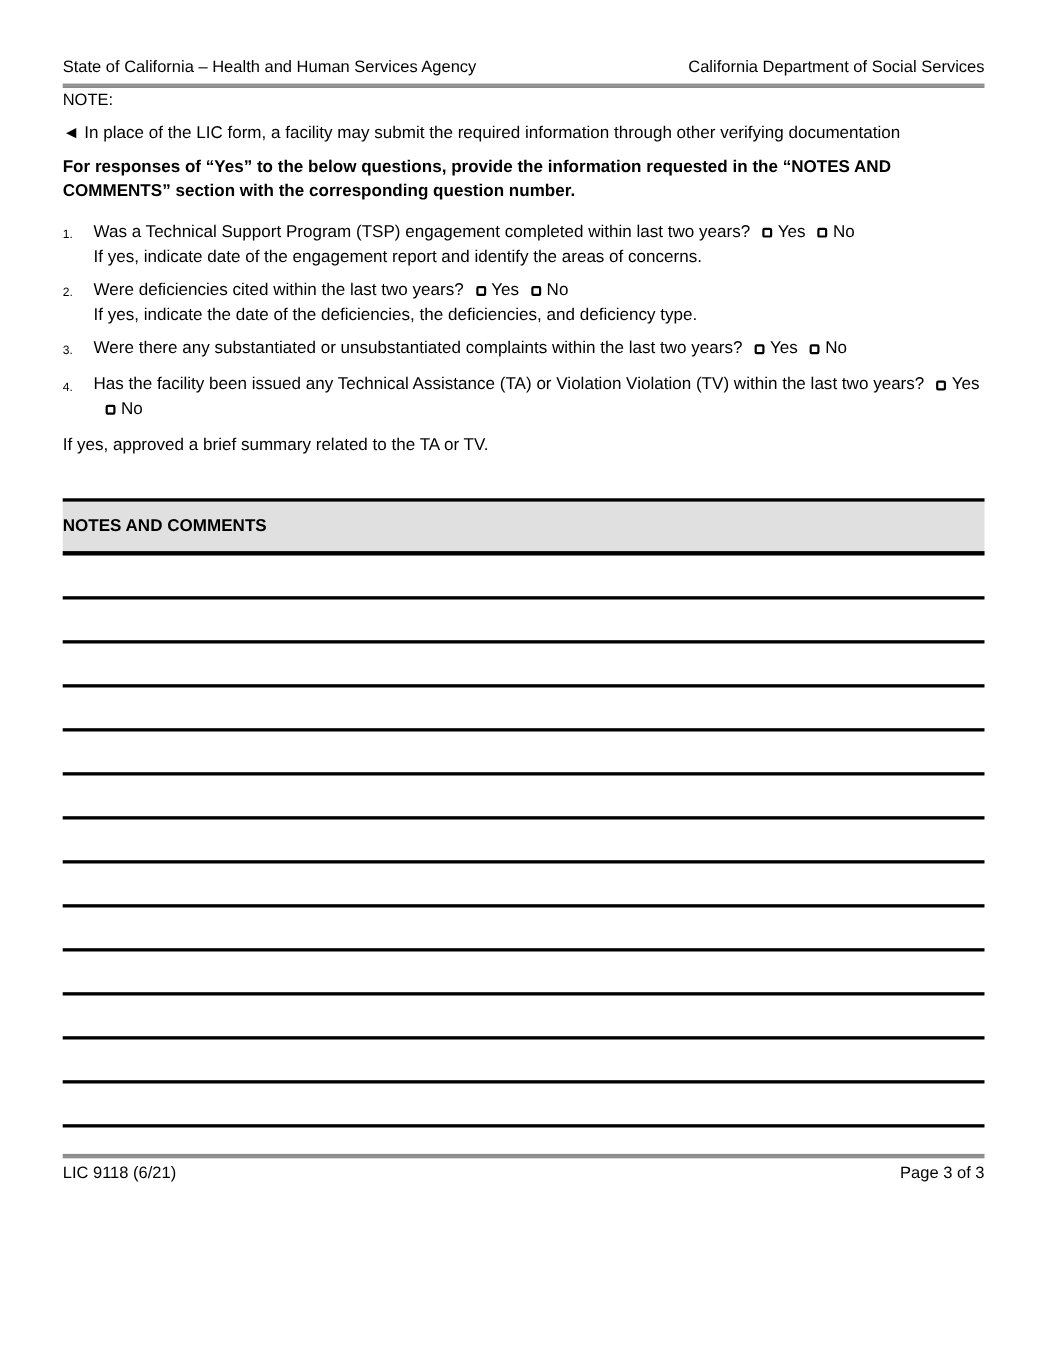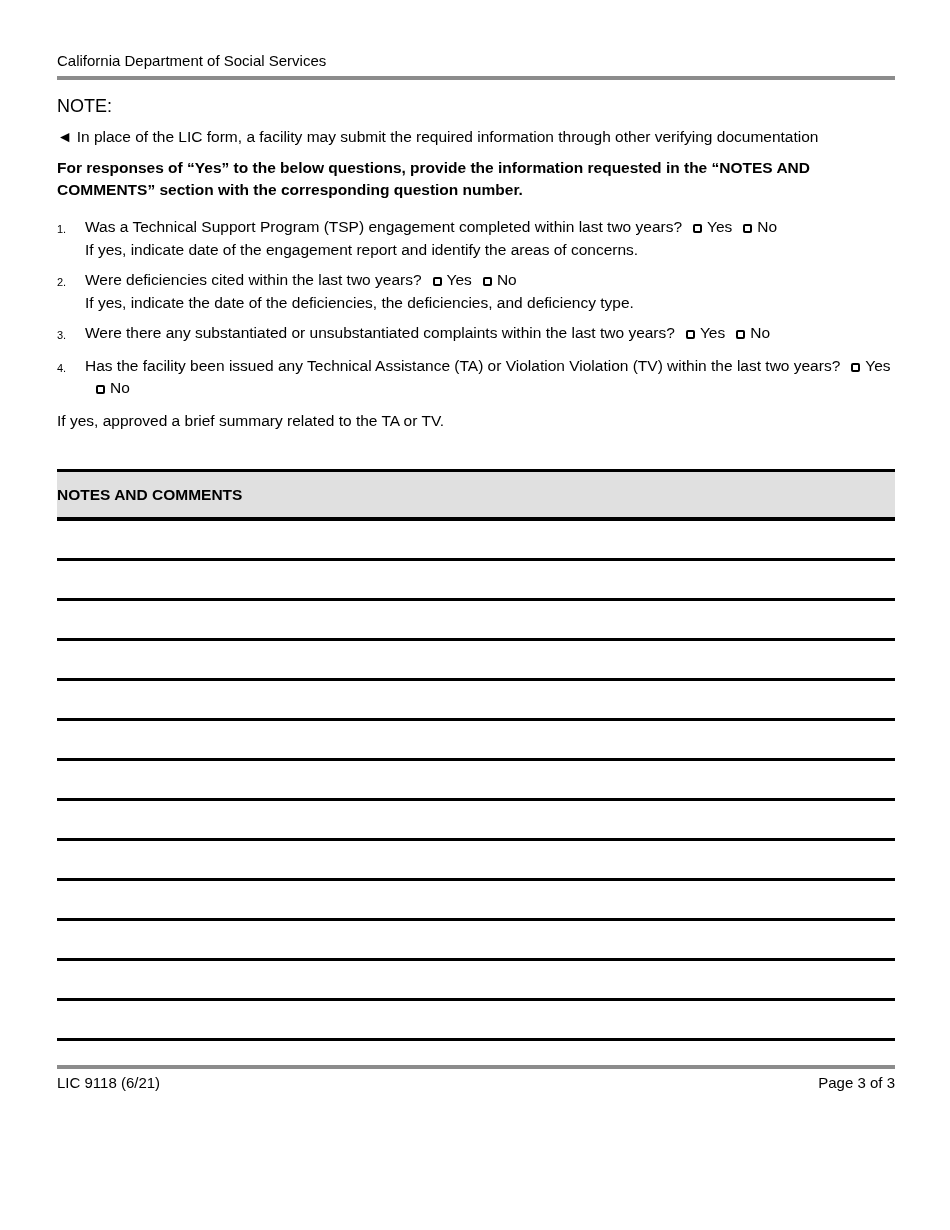--- a/index.html
+++ b/index.html
@@ -24,21 +24,21 @@
   .hdr{
     display:flex;justify-content:space-between;align-items:flex-end;
     font-size:15px;line-height:18px;
   }
   .double-rule{
     margin-top:6px;
     height:2px;
     border-top:2px solid var(--rule-gray);
     border-bottom:2px solid var(--rule-gray);
   }
-  .note-label{margin-top:16px;font-size:18px;line-height:21px;}
+  .note-label{font-size:15px;line-height:21px;}
   p.note-item{margin-top:25px;font-size:15.5px;line-height:22px;}
   p.note-item.second{margin-top:9px;}
   p.instruction{margin-top:9px;font-size:15.5px;line-height:22px;font-weight:bold;}
   
   .questions{margin-top:15px;}
   .question{display:flex;margin-top:8px;}
   .qnum{
     width:28px;flex:0 0 28px;
     font-size:11px;line-height:22.5px;
     padding-top:2px;
@@ -74,20 +74,21 @@
     font-size:15px;line-height:19px;
     margin-top:4px;
   }
 </style>
 </head>
 <body>
 
 <div class="page">
 
   <div class="hdr">
+    <span>State of California – Health and Human Services Agency</span>
     <span>California Department of Social Services</span>
   </div>
   <div class="double-rule"></div>
 
   <div class="note-label">NOTE:</div>
 
 
   <p class="note-item second"><span>◄</span> <span>In place of the LIC form, a facility may submit the required information through other verifying documentation</span></p>
 
   <p class="instruction">For responses of “Yes” to the below questions, provide the information requested in the “NOTES AND COMMENTS” section with the corresponding question number.</p>

